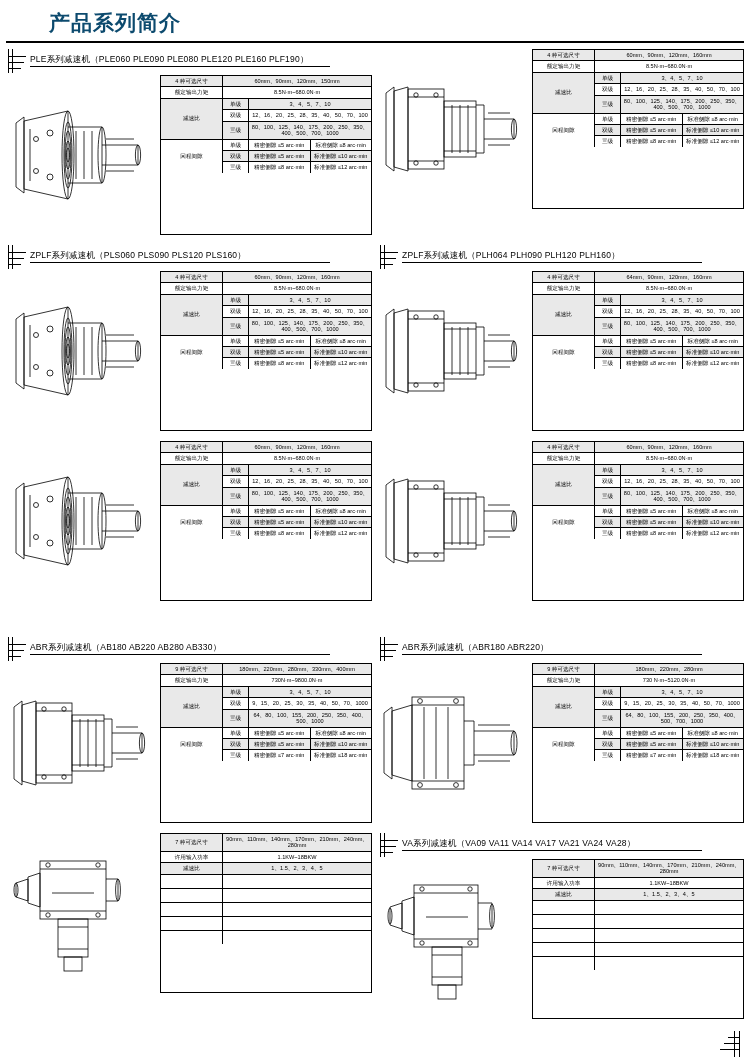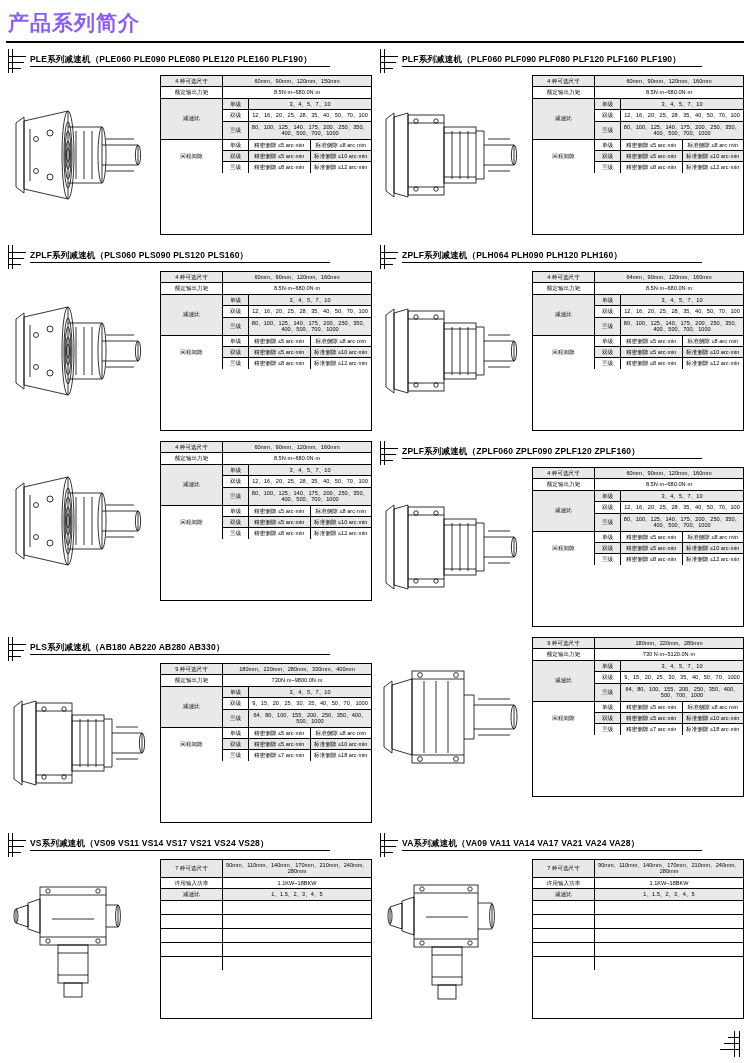--- a/index.html
+++ b/index.html
@@ -3,21 +3,21 @@
 <meta charset="utf-8">
 <style>
   html,body{margin:0;padding:0;}
   body{
     width:750px;height:1063px;background:#ffffff;
     font-family:"Liberation Sans","DejaVu Sans",sans-serif;
     color:#000;overflow:hidden;position:relative;
   }
   .page-title{
     font-size:21px;font-weight:bold;letter-spacing:1px;
-    padding:9px 0 4px 8px;color:#8b5cf6;
+    padding:9px 0 4px 8px;color:#0c4a6e;margin-left:41px;
   }
   .title-rule{
     height:2px;background:#000;margin:0 6px 6px 6px;
   }
   .grid{
     display:grid;grid-template-columns:1fr 1fr;
     column-gap:6px;row-gap:0px;padding:0 6px;
   }
   .cell{position:relative;height:196px;}
   .cell.short{height:190px;}
@@ -28,21 +28,21 @@
     position:absolute;left:0;top:0;width:22px;height:24px;
   }
   .corner i{position:absolute;background:#000;}
   .corner i.v1{left:2px;top:0;width:1px;height:24px;}
   .corner i.v2{left:6px;top:0;width:1px;height:24px;}
   .corner i.h1{left:2px;top:7px;width:18px;height:1px;}
   .corner i.h2{left:2px;top:13px;width:16px;height:1px;}
   .corner i.h3{left:2px;top:19px;width:13px;height:1px;}
   .series-name{
     position:absolute;left:24px;top:5px;font-size:8.5px;
-    font-weight:bold;letter-spacing:.2px;white-space:nowrap;
+    font-weight:normal;letter-spacing:.2px;white-space:nowrap;
   }
   .series-underline{
     position:absolute;left:24px;top:17px;height:1px;background:#000;width:300px;
   }
   .cell-body{display:flex;gap:4px;}
   .draw{
     width:150px;height:160px;position:relative;
   }
   .spec{
     flex:1;border:1px solid #000;font-size:5.6px;line-height:1.15;
@@ -185,31 +185,20 @@
           <div class="sc-val">
             <span>标准侧隙</span>&nbsp;<span>≤12 arc·min</span>
           </div>
         </div>
       </div>
     </div>
   </div>
     </div>
   </div>
     <div class="cell">
-    <div class="cell-head">
-      <span class="corner">
-    <i class="v1"></i>
-          <i class="v2"></i>
-          <i class="h1"></i>
-          <i class="h2"></i>
-          <i class="h3"></i>
-        </span>
-      <div class="series-name">PLF系列减速机（PLF060  PLF090  PLF080   PLF120  PLF160  PLF190）</div>
-      <div class="series-underline"></div>
-    </div>
     <div class="cell-body">
       <div class="draw">
           <svg width="150" height="160" viewBox="0 0 150 160">
       <g stroke="#000" fill="none" stroke-width="0.8">
         <path d="M8 44 L8 116 L16 122 L16 38 Z"></path>
         <path d="M16 42 L30 38 L30 122 L16 118 Z"></path>
         <rect x="30" y="40" width="36" height="80"></rect>
         <path d="M30 48 L66 48 M30 112 L66 112"></path>
         <circle cx="38" cy="46" r="2.2"></circle>
               <circle cx="38" cy="114" r="2.2"></circle>
@@ -560,31 +549,20 @@
           <div class="sc-val">
             <span>标准侧隙</span>&nbsp;<span>≤12 arc·min</span>
           </div>
         </div>
       </div>
     </div>
   </div>
     </div>
   </div>
     <div class="cell">
-    <div class="cell-head">
-      <span class="corner">
-    <i class="v1"></i>
-          <i class="v2"></i>
-          <i class="h1"></i>
-          <i class="h2"></i>
-          <i class="h3"></i>
-        </span>
-      <div class="series-name">ZPLF系列减速机（ZPLF060  ZPLF090  ZPLF120  ZPLF160）</div>
-      <div class="series-underline"></div>
-    </div>
     <div class="cell-body">
       <div class="draw">
           <svg width="150" height="160" viewBox="0 0 150 160">
       <g stroke="#000" fill="none" stroke-width="0.8">
         <path d="M8 44 L8 116 L16 122 L16 38 Z"></path>
         <path d="M16 42 L30 38 L30 122 L16 118 Z"></path>
         <rect x="30" y="40" width="36" height="80"></rect>
         <path d="M30 48 L66 48 M30 112 L66 112"></path>
         <circle cx="38" cy="46" r="2.2"></circle>
               <circle cx="38" cy="114" r="2.2"></circle>
@@ -663,21 +641,21 @@
   </div>
     <div class="cell">
     <div class="cell-head">
       <span class="corner">
     <i class="v1"></i>
           <i class="v2"></i>
           <i class="h1"></i>
           <i class="h2"></i>
           <i class="h3"></i>
         </span>
-      <div class="series-name">PLS系列减速机（AB180  AB220  AB280  AB330）</div>
+      <div class="series-name">ABR系列减速机（AB180  AB220  AB280  AB330）</div>
       <div class="series-underline"></div>
     </div>
     <div class="cell-body">
       <div class="draw">
           <svg width="150" height="160" viewBox="0 0 150 160">
       <g stroke="#000" fill="none" stroke-width="0.8">
         <path d="M8 44 L8 116 L16 122 L16 38 Z"></path>
         <path d="M16 42 L30 38 L30 122 L16 118 Z"></path>
         <rect x="30" y="40" width="36" height="80"></rect>
         <path d="M30 48 L66 48 M30 112 L66 112"></path>
@@ -750,20 +728,31 @@
           <div class="sc-val">
             <span>标准侧隙</span>&nbsp;<span>≤18 arc·min</span>
           </div>
         </div>
       </div>
     </div>
   </div>
     </div>
   </div>
     <div class="cell">
+    <div class="cell-head">
+      <span class="corner">
+    <i class="v1"></i>
+          <i class="v2"></i>
+          <i class="h1"></i>
+          <i class="h2"></i>
+          <i class="h3"></i>
+        </span>
+      <div class="series-name">ABR系列减速机（ABR180  ABR220）</div>
+      <div class="series-underline"></div>
+    </div>
     <div class="cell-body">
       <div class="draw">
           <svg width="150" height="160" viewBox="0 0 150 160">
       <g stroke="#000" fill="none" stroke-width="0.8">
         <path d="M6 50 L6 110 L14 116 L14 44 Z"></path>
         <path d="M14 48 L34 42 L34 118 L14 112 Z"></path>
         <rect x="34" y="34" width="52" height="92"></rect>
         <path d="M34 42 L86 42 M34 118 L86 118"></path>
         <circle cx="42" cy="38" r="2.4"></circle>
               <circle cx="78" cy="38" r="2.4"></circle>
@@ -832,31 +821,20 @@
           <div class="sc-val">
             <span>标准侧隙</span>&nbsp;<span>≤18 arc·min</span>
           </div>
         </div>
       </div>
     </div>
   </div>
     </div>
   </div>
     <div class="cell short">
-    <div class="cell-head">
-      <span class="corner">
-    <i class="v1"></i>
-          <i class="v2"></i>
-          <i class="h1"></i>
-          <i class="h2"></i>
-          <i class="h3"></i>
-        </span>
-      <div class="series-name">VS系列减速机（VS09  VS11  VS14  VS17  VS21  VS24  VS28）</div>
-      <div class="series-underline"></div>
-    </div>
     <div class="cell-body">
       <div class="draw">
           <svg width="150" height="160" viewBox="0 0 150 160">
       <g stroke="#000" fill="none" stroke-width="0.8">
         <rect x="34" y="28" width="66" height="58"></rect>
         <path d="M34 36 L100 36 M34 78 L100 78"></path>
         <circle cx="42" cy="32" r="2.2"></circle>
               <circle cx="92" cy="32" r="2.2"></circle>
         <circle cx="42" cy="82" r="2.2"></circle>
               <circle cx="92" cy="82" r="2.2"></circle>

